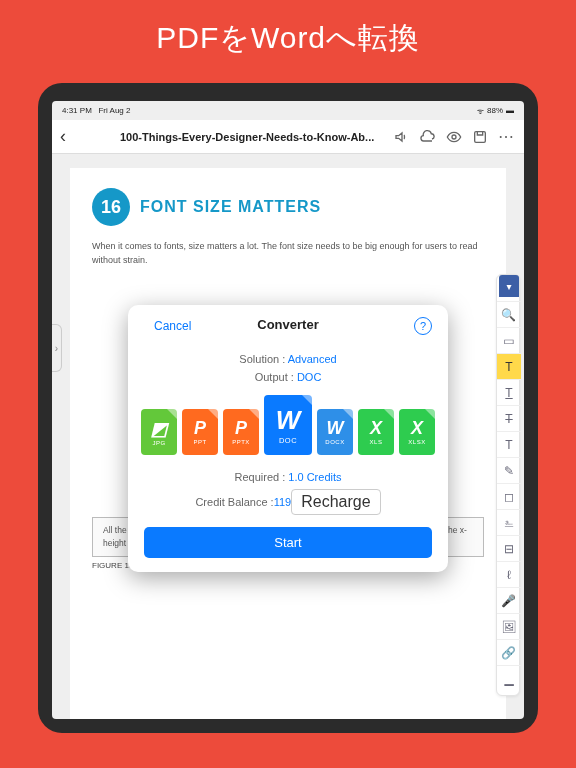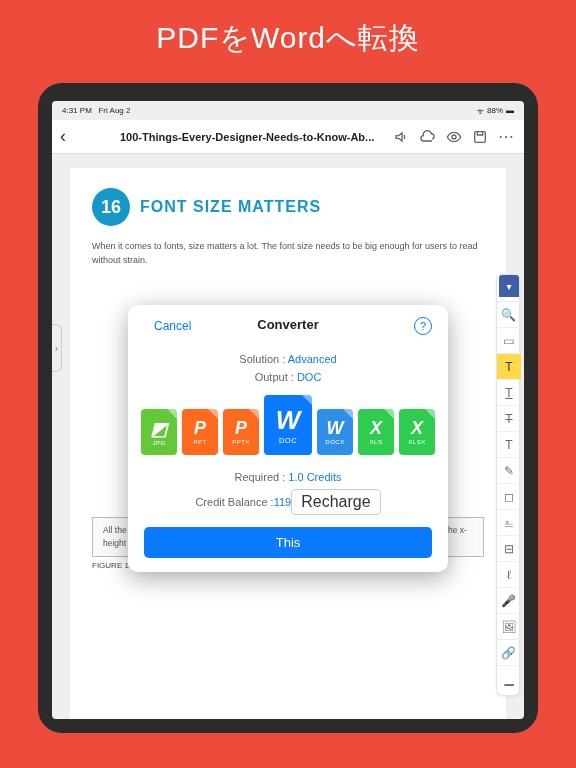--- a/index.html
+++ b/index.html
@@ -212,19 +212,19 @@
             <span>Required :</span>
             <span class="val">1.0 Credits</span>
           </div>
 
           <div class="credit-row">
             <span>Credit Balance :</span>
             <span class="val">119</span>
             <button class="recharge">Recharge</button>
           </div>
 
-          <button class="start-btn">This</button>
+          <button class="start-btn">Start</button>
         </div>
       </div>
 
     </div>
   </div>
 </div>
 
 </body></html>

